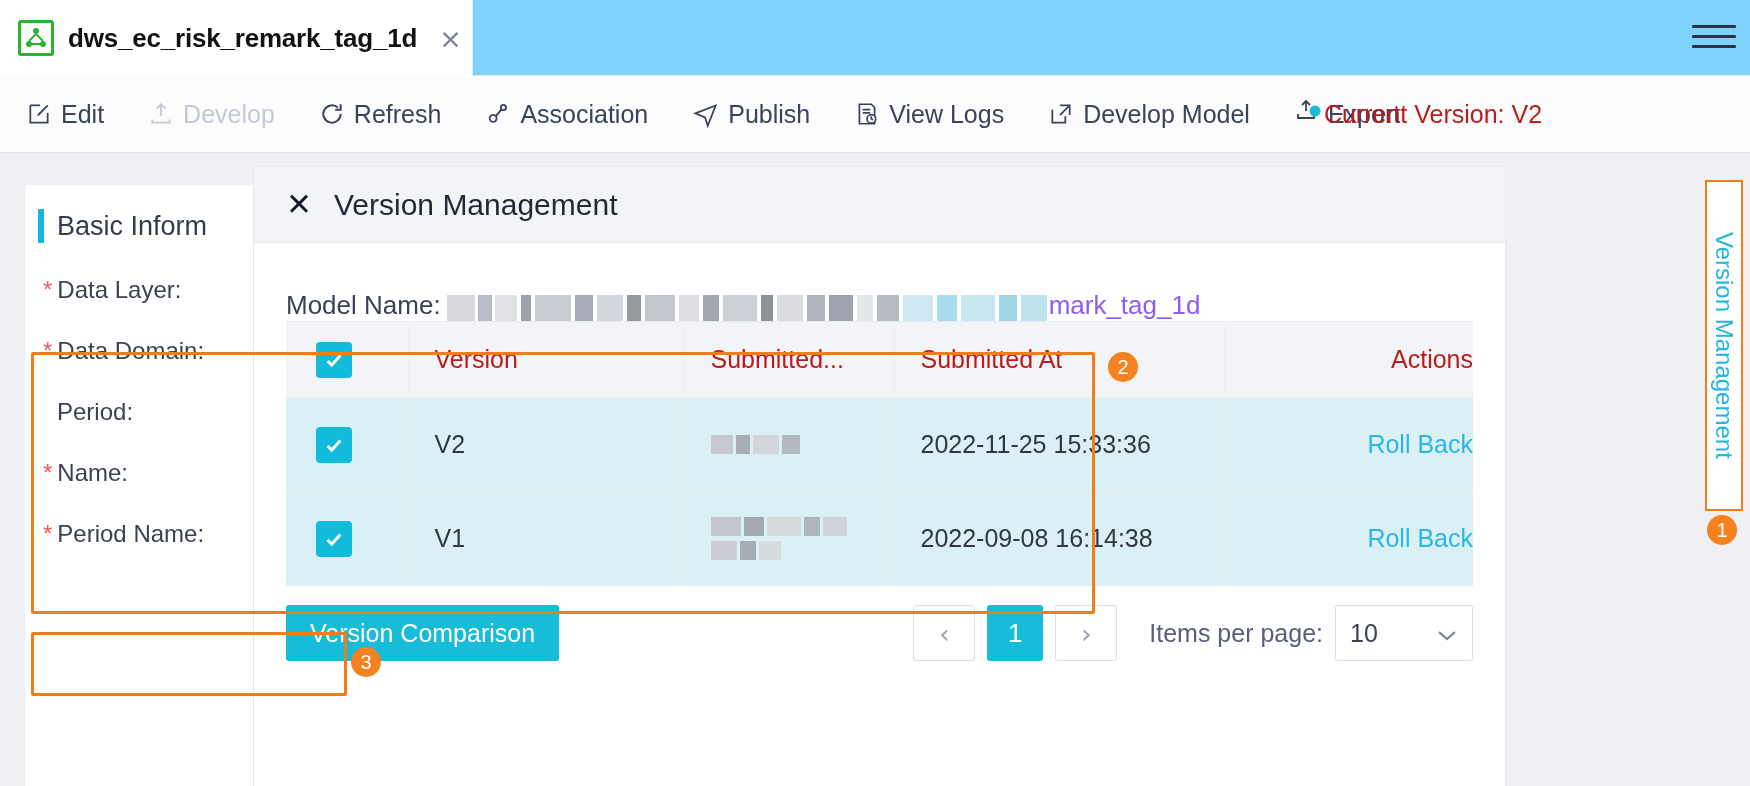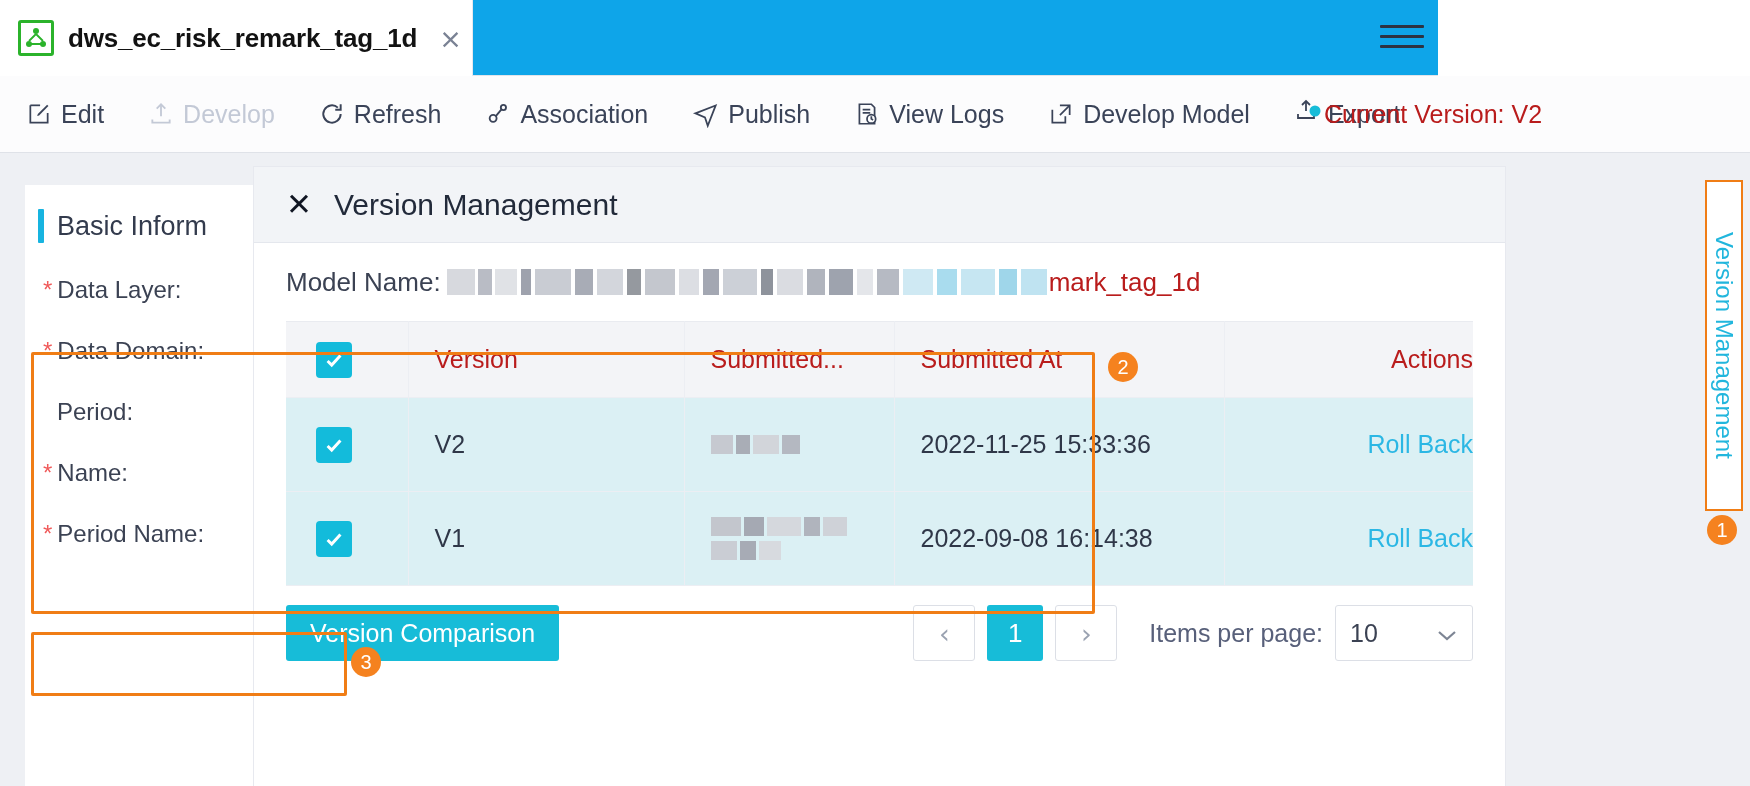--- a/index.html
+++ b/index.html
@@ -5,22 +5,22 @@
   * { box-sizing: border-box; margin: 0; padding: 0; }
   html, body {
     width: 1750px; height: 786px;
     font-family: "Liberation Sans", sans-serif;
     background: #ffffff;
     overflow: hidden;
   }
 
   
   .tabbar {
-    position: absolute; left: 0; top: 0; width: 1438px; height: 76px;
-    background: #0ea5e9;
+    position: absolute; left: 0; top: 0; width: 1750px; height: 76px;
+    background: #7dd3fc;
     border-bottom: 1px solid #e2e4ea;
   }
   .tab-active {
     position: absolute; left: 0; top: 0; width: 473px; height: 76px;
     background: #ffffff;
     display: flex; align-items: center; gap: 14px;
     padding-left: 18px;
     border-right: 1px solid #e6e8ee;
   }
   .tab-icon {
@@ -115,33 +115,33 @@
   }
   .modal-close {
     font-size: 31px; font-weight: bold; color: #101522; cursor: pointer;
     font-family: "DejaVu Sans", sans-serif; line-height: 1;
   }
   .modal-title { font-size: 30px; color: #222a3a; }
 
   .modal-body { position: relative; padding: 0 32px; }
 
   .model-name-row {
-    display: flex; align-items: center;
+    display: flex; align-items: flex-end;
     height: 78px; font-size: 26px; color: #3b4253;
     white-space: nowrap;
   }
   .redact {
     position: relative; display: inline-block;
     height: 26px; margin-left: 6px; width: 600px;
     overflow: hidden; vertical-align: middle;
   }
   .redact i {
     position: absolute; display: block; height: 26px; top: 0;
   }
-  .name-tail { color: #b91c1c; font-size: 26px; margin-left: 2px; }
+  .name-tail { color: #8b5cf6; font-size: 26px; margin-left: 2px; }
 
   
   .vtable {
     width: 1187px; border-collapse: collapse;
     table-layout: fixed;
     border-top: 1px solid #e9ebf0;
   }
   .vtable th, .vtable td {
     border-right: 1px solid #eceef3;
     border-bottom: 1px solid #eceef3;

